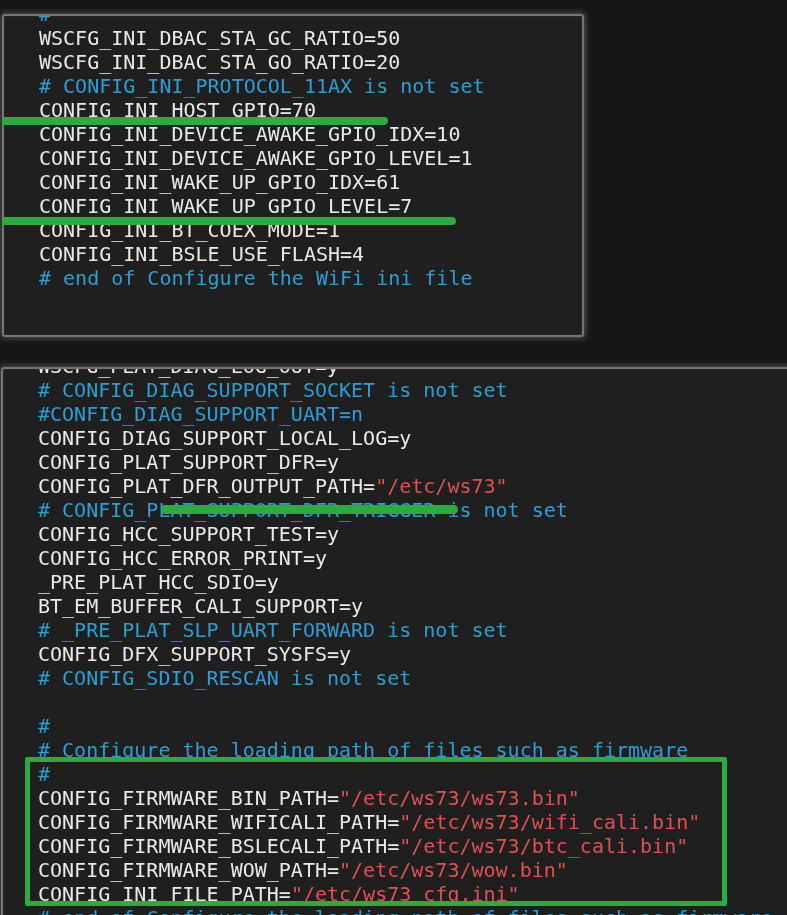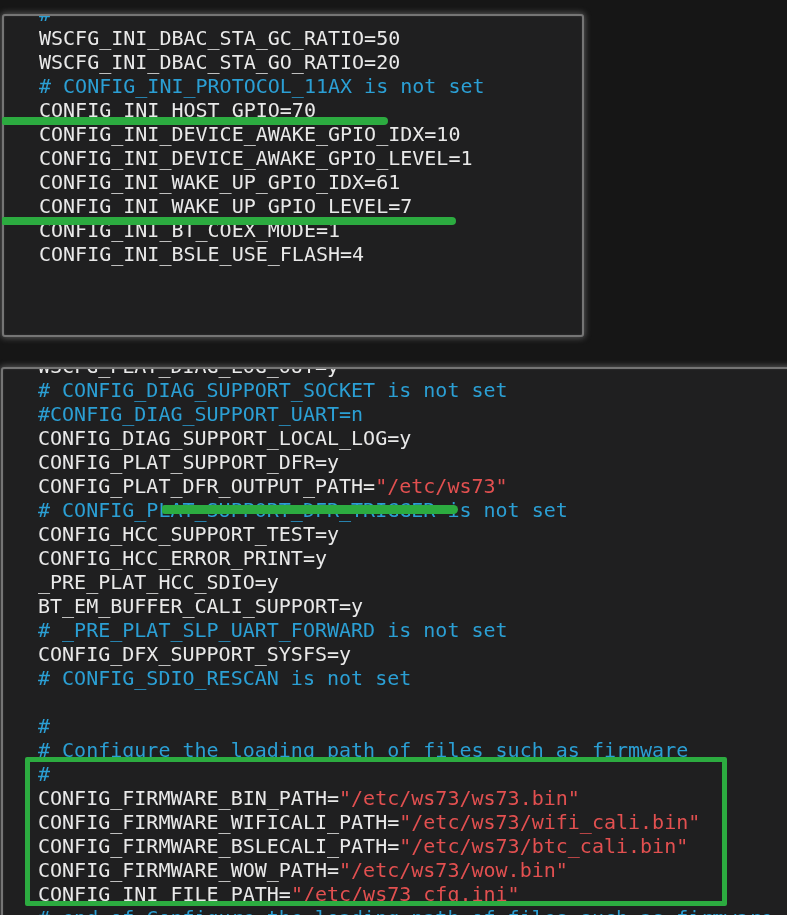--- a/index.html
+++ b/index.html
@@ -62,20 +62,21 @@
       <div class="line"><span class="c-plain">WSCFG_INI_DBAC_STA_GC_RATIO=50</span></div>
       <div class="line"><span class="c-plain">WSCFG_INI_DBAC_STA_GO_RATIO=20</span></div>
       <div class="line"><span class="c-comment"># CONFIG_INI_PROTOCOL_11AX is not set</span></div>
       <div class="line"><span class="c-plain">CONFIG_INI_HOST_GPIO=70</span></div>
       <div class="line"><span class="c-plain">CONFIG_INI_DEVICE_AWAKE_GPIO_IDX=10</span></div>
       <div class="line"><span class="c-plain">CONFIG_INI_DEVICE_AWAKE_GPIO_LEVEL=1</span></div>
       <div class="line"><span class="c-plain">CONFIG_INI_WAKE_UP_GPIO_IDX=61</span></div>
       <div class="line"><span class="c-plain">CONFIG_INI_WAKE_UP_GPIO_LEVEL=7</span></div>
       <div class="line"><span class="c-plain">CONFIG_INI_BT_COEX_MODE=1</span></div>
       <div class="line"><span class="c-plain">CONFIG_INI_BSLE_USE_FLASH=4</span></div>
+      <div class="line"><span class="c-comment"># end of Configure the WiFi ini file</span></div>
     </div>
 </div>
 
 <div class="panel" id="panel-bottom">
   <div class="code">
       <div class="line"><span class="c-plain">WSCFG_PLAT_DIAG_LOG_OUT=y</span></div>
       <div class="line"><span class="c-comment"># CONFIG_DIAG_SUPPORT_SOCKET is not set</span></div>
       <div class="line"><span class="c-comment">#CONFIG_DIAG_SUPPORT_UART=n</span></div>
       <div class="line"><span class="c-plain">CONFIG_DIAG_SUPPORT_LOCAL_LOG=y</span></div>
       <div class="line"><span class="c-plain">CONFIG_PLAT_SUPPORT_DFR=y</span></div>

